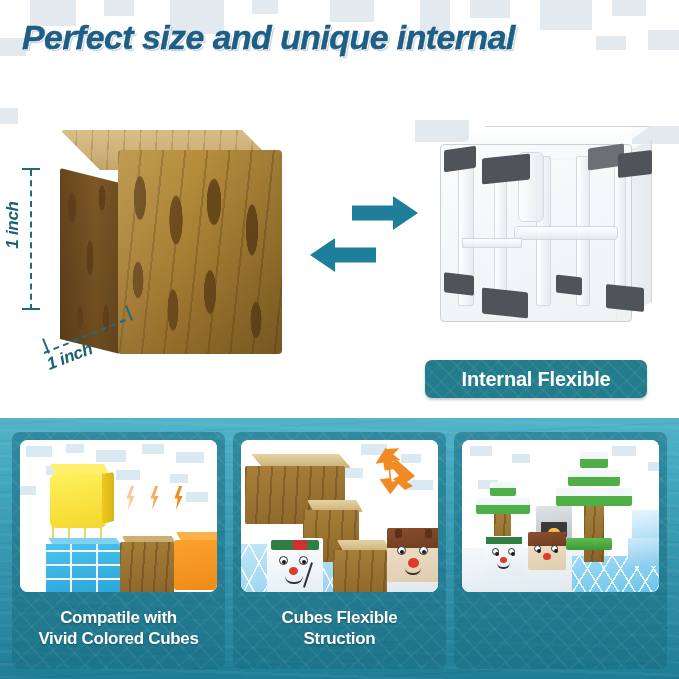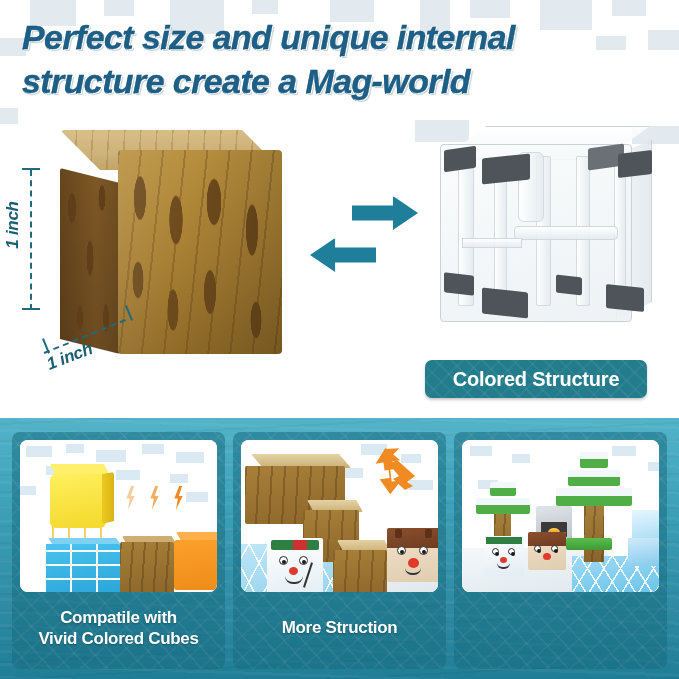--- a/index.html
+++ b/index.html
@@ -317,21 +317,20 @@
       <i class="pxblk" style="left:0;     top:38px;width:26px; height:18px;"></i>
       <i class="pxblk" style="left:596px; top:36px;width:30px; height:14px;"></i>
       <i class="pxblk" style="left:648px; top:30px;width:31px; height:20px;"></i>
       <i class="pxblk" style="left:415px; top:120px;width:54px;height:22px;"></i>
       <i class="pxblk" style="left:632px; top:126px;width:47px;height:18px;"></i>
       <i class="pxblk" style="left:0;     top:108px;width:18px;height:16px;"></i>
     </div>
 
     <div class="headline">
       <span class="ln">Perfect size and unique internal</span>
-      <span class="ln">structure create a Mag-world</span>
     </div>
 
     <div class="wood-cube-wrap">
       <div class="wc-face wc-top"></div>
       <div class="wc-face wc-left"></div>
       <div class="wc-left-grain"></div>
       <div class="wc-face wc-front">
         <div class="wc-front-grain"></div>
         <div class="wc-front-shade"></div>
       </div>
@@ -371,21 +370,21 @@
       <div class="mag" style="left:64px;  top:30px; width:48px; height:26px; transform: skewY(-6deg);"></div>
       <div class="mag lt" style="left:170px;top:20px; width:36px; height:22px; transform: skewY(-8deg);"></div>
       <div class="mag" style="left:200px;top:26px; width:34px; height:24px; transform: skewY(-7deg);"></div>
       <div class="mag" style="left:26px;  top:148px;width:30px; height:20px; transform: skewY(7deg);"></div>
       <div class="mag" style="left:64px;  top:164px;width:46px; height:26px; transform: skewY(6deg);"></div>
       <div class="mag" style="left:138px;top:150px;width:26px; height:18px; transform: skewY(6deg);"></div>
       <div class="mag" style="left:188px;top:160px;width:38px; height:24px; transform: skewY(6deg);"></div>
     </div>
 
     <div class="badge-internal">
-      <span>Colored Structure</span>
+      <span>Internal Flexible</span>
     </div>
   </div>
 
   <div class="bottom-section">
     <div class="panels">
 
       <div class="panel">
         <div class="panel-img">
           <div class="sky-pixels">
             <i style="left:6px;  top:6px;  width:26px;height:11px;"></i>
@@ -505,21 +504,22 @@
             <div style="position:absolute; left:38px; top:1px; width:7px; height:9px; background:#5d3118; border-radius:2px;"></div>
             <div class="eye" style="left:10px; top:18px;"></div>
             <div class="eye" style="left:32px; top:18px;"></div>
             <div class="nose-red" style="left:21px; top:30px; width:11px; height:10px;"></div>
             <div class="mouth" style="left:18px; top:40px; width:16px; height:7px;"></div>
           </div>
         </div>
 
         <div class="panel-caption">
           <div>
-            <div>More Struction</div>
+            <div>Cubes Flexible</div>
+            <div>Struction</div>
           </div>
         </div>
       </div>
 
       <div class="panel">
         <div class="panel-img">
           <div class="sky-pixels">
             <i style="left:8px;  top:6px;  width:22px;height:10px;"></i>
             <i style="left:50px; top:14px; width:18px;height:9px;"></i>
             <i style="left:150px;top:6px;  width:24px;height:10px;"></i>

